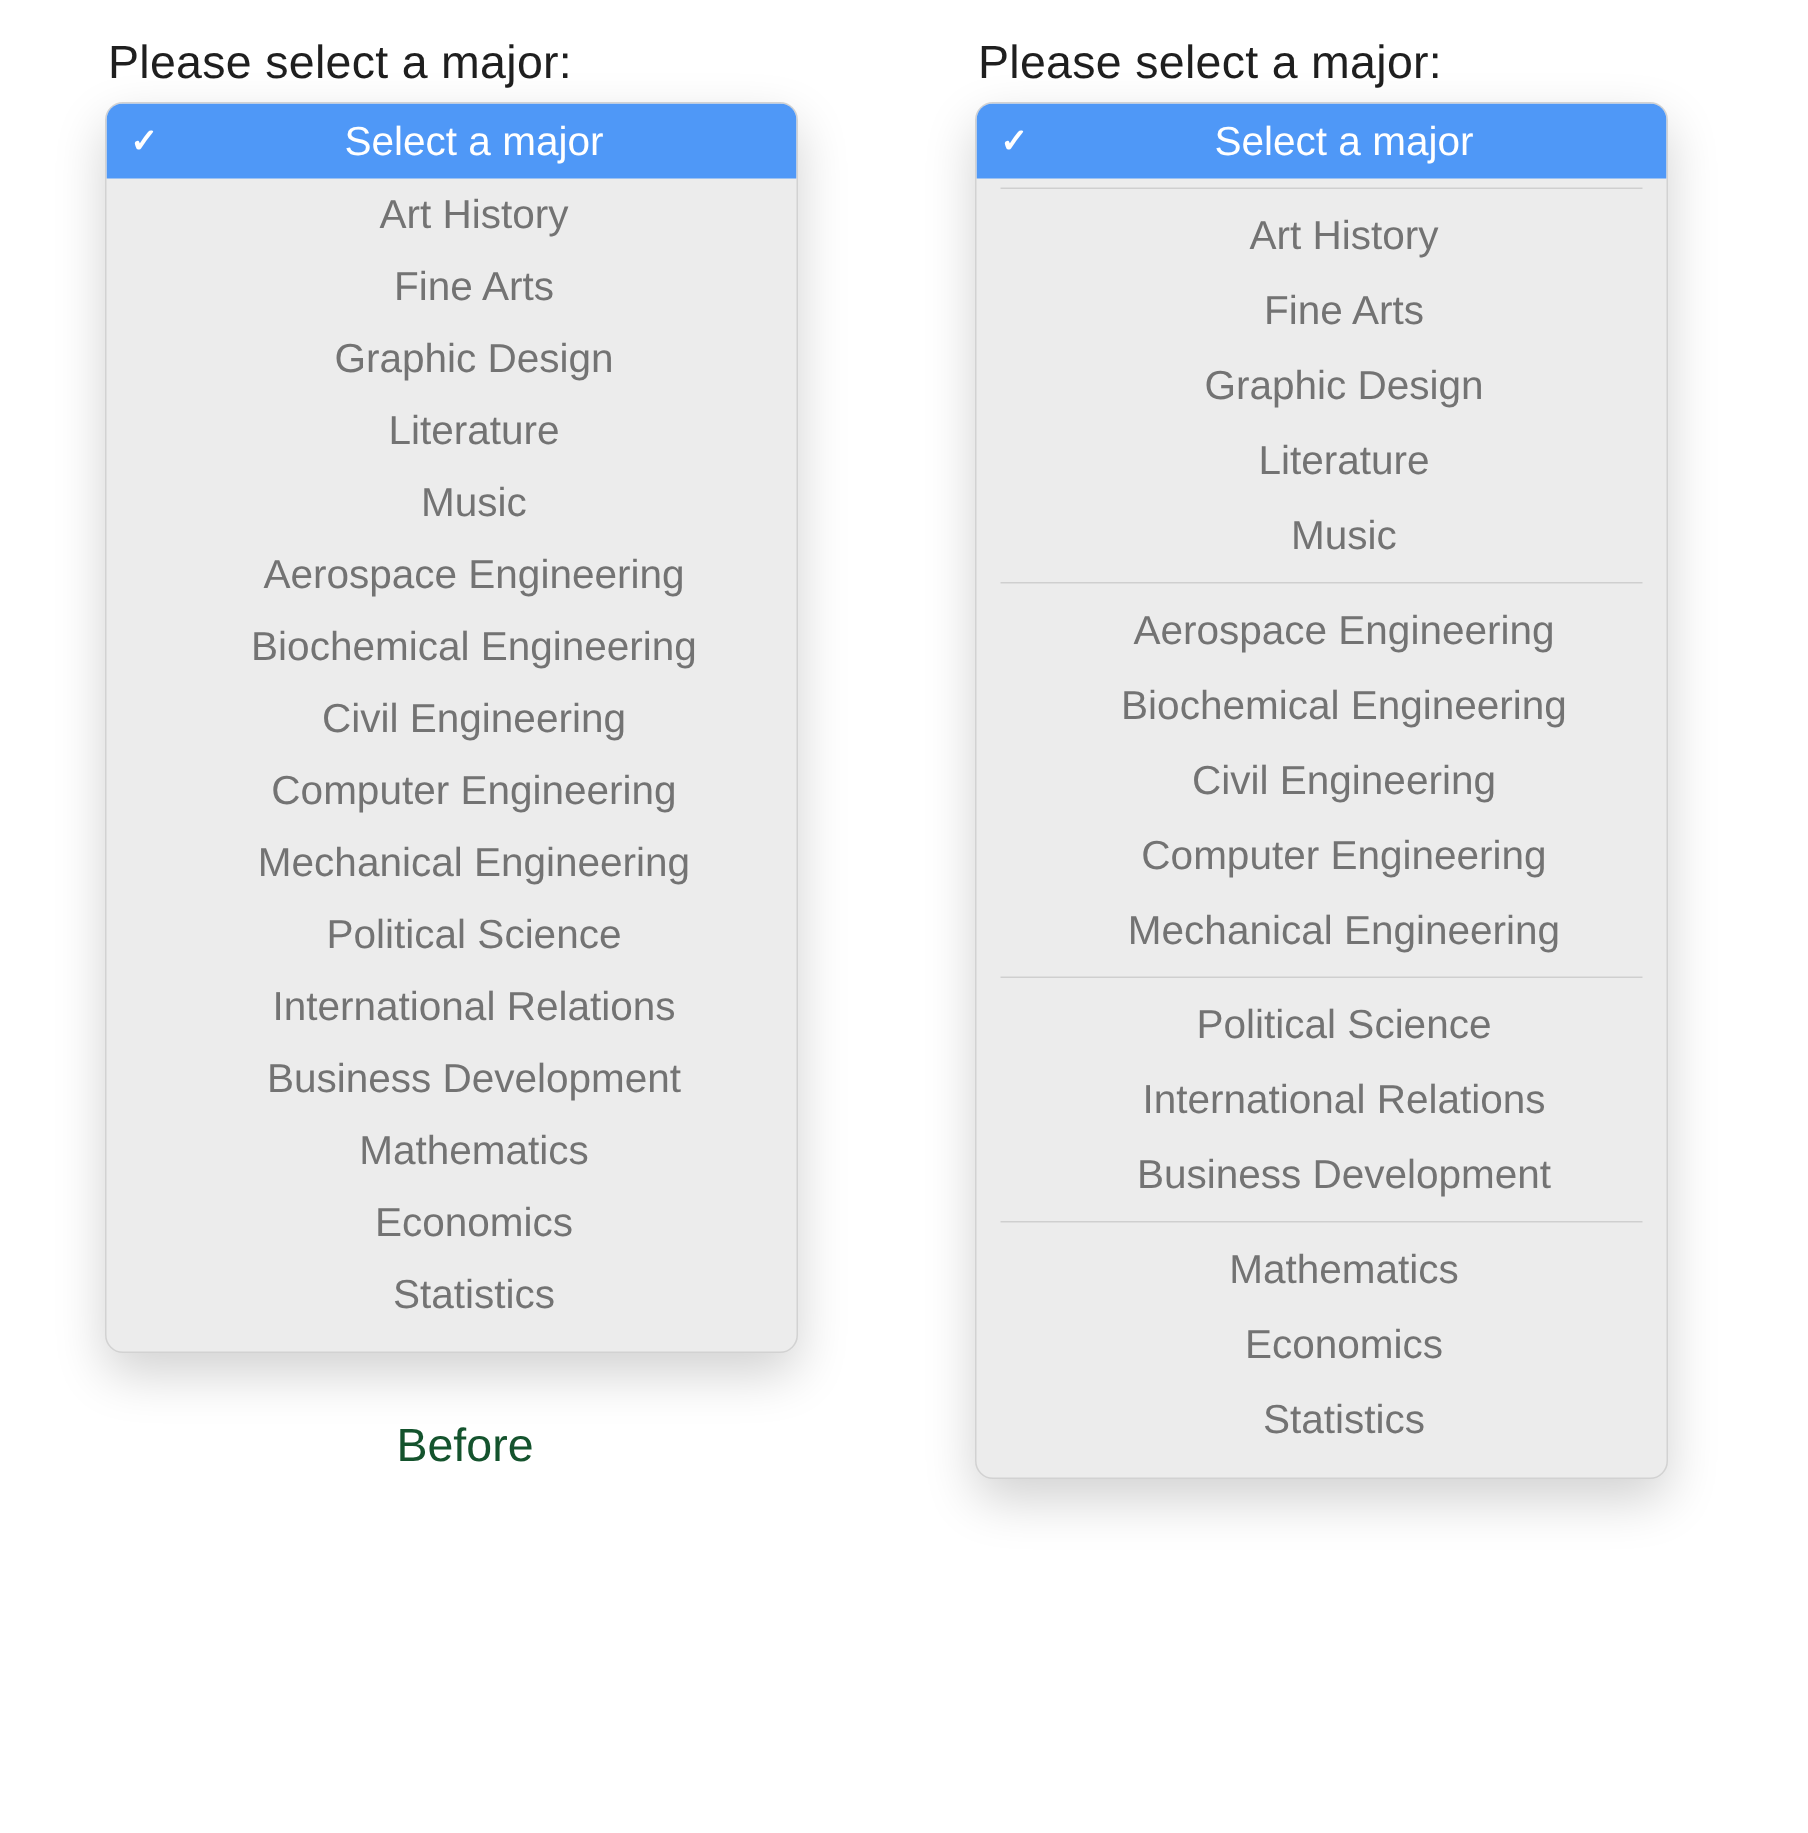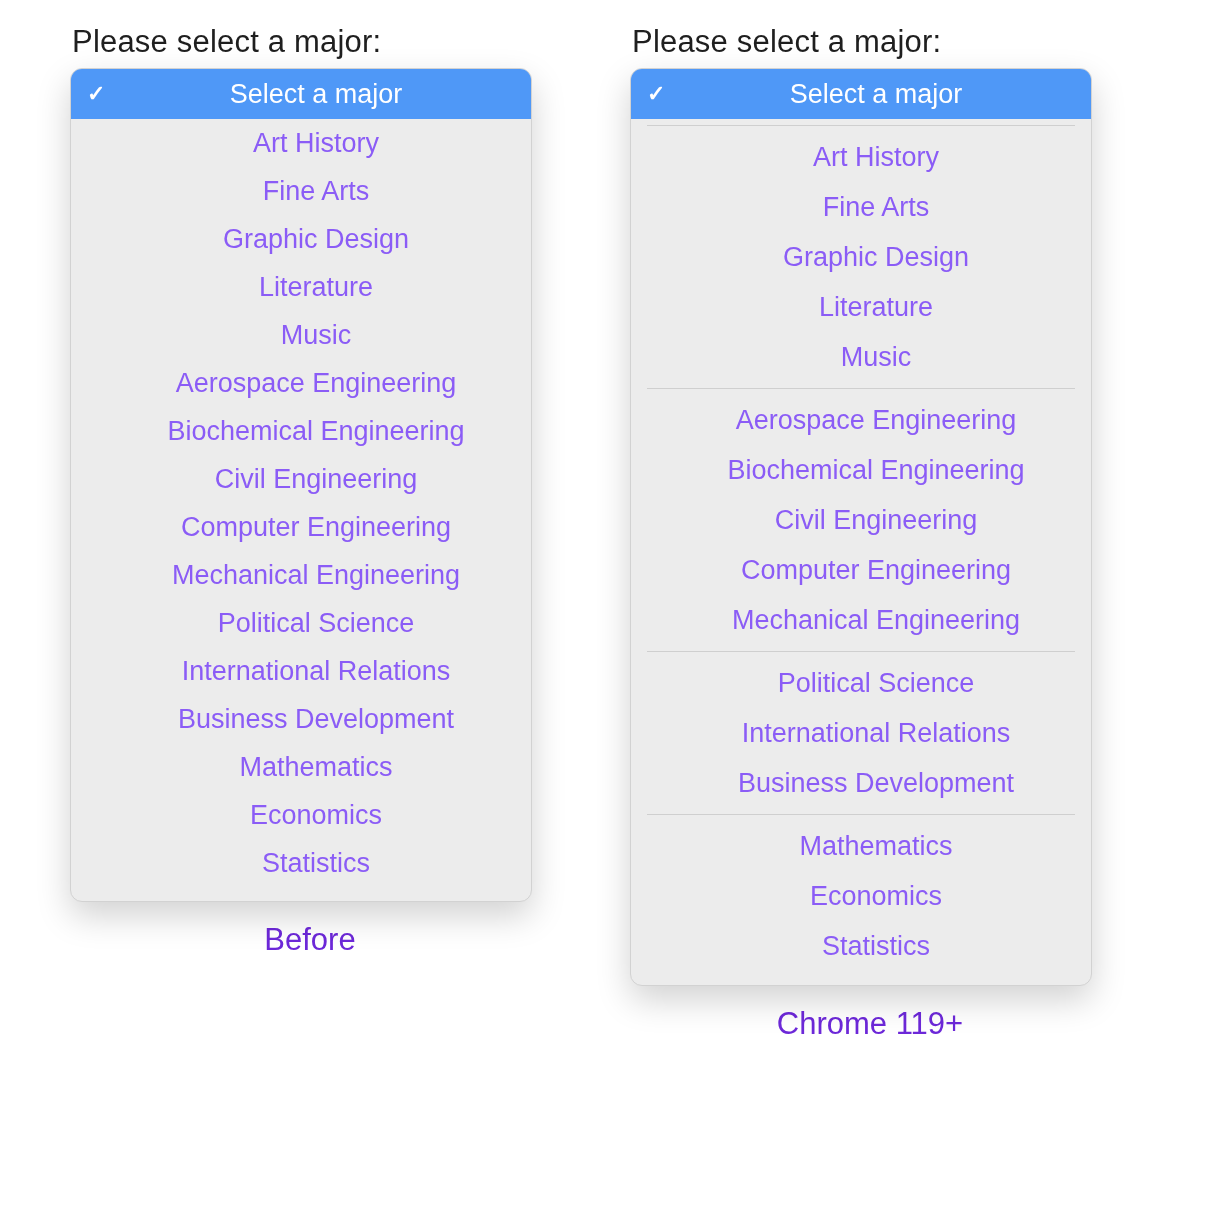--- a/index.html
+++ b/index.html
@@ -15,21 +15,21 @@
   body{
     width:1205px;
     min-height:1222px;
     background:var(--bg);
     font-family: -apple-system, "Helvetica Neue", Helvetica, Arial, sans-serif;
     color:var(--text);
     font-size:24px;
   }
   .page{
     display:flex;
-    gap:80px;
+    gap:100px;
     padding:24px 70px 40px 70px;
     box-sizing:border-box;
     width:1205px;
     align-items:flex-start;
   }
   .col{
     flex:0 0 auto;
     width:480px;
     display:flex;
     flex-direction:column;
@@ -51,21 +51,21 @@
     overflow:hidden;
     position:relative;
   }
   .col-right .dropdown{width:460px;}
   .option{
     display:flex;
     align-items:center;
     height:48px;
     padding:0 18px 0 16px;
     font-size:27px;
-    color:#8b5cf6;
+    color:#737373;
     user-select:none;
     cursor:default;
     position:relative;
   }
   .col-right .option{height:50px;}
   .option.selected{
     background:var(--highlight);
     color:#ffffff;
     font-weight:500;
     height:50px;
@@ -82,22 +82,22 @@
   .option .txt{flex:1 1 auto; white-space:nowrap;text-align:center;}
   .option:not(.selected) .check{visibility:hidden;}
   .divider{
     height:1px;
     background:var(--divider);
     margin:6px 16px;
   }
   .caption{
     text-align:center;
     font-size:31px;
-    margin-top:20px;
-    color:#6d28d9;
+    margin-top:44px;
+    color:#14532d;
   }
 </style>
 </head>
 <body>
 
 <div class="page">
 
   <div class="col col-left">
     <div class="label">Please select a major:</div>
     <div class="dropdown" id="left-dd">
@@ -244,16 +244,15 @@
         </div>
         <div class="option">
           <span class="check">✓</span>
           <span class="txt">Economics</span>
         </div>
         <div class="option">
           <span class="check">✓</span>
           <span class="txt">Statistics</span>
         </div>
       </div>
-    <div class="caption">Chrome 119+</div>
   </div>
 
 </div>
 
 </body></html>

